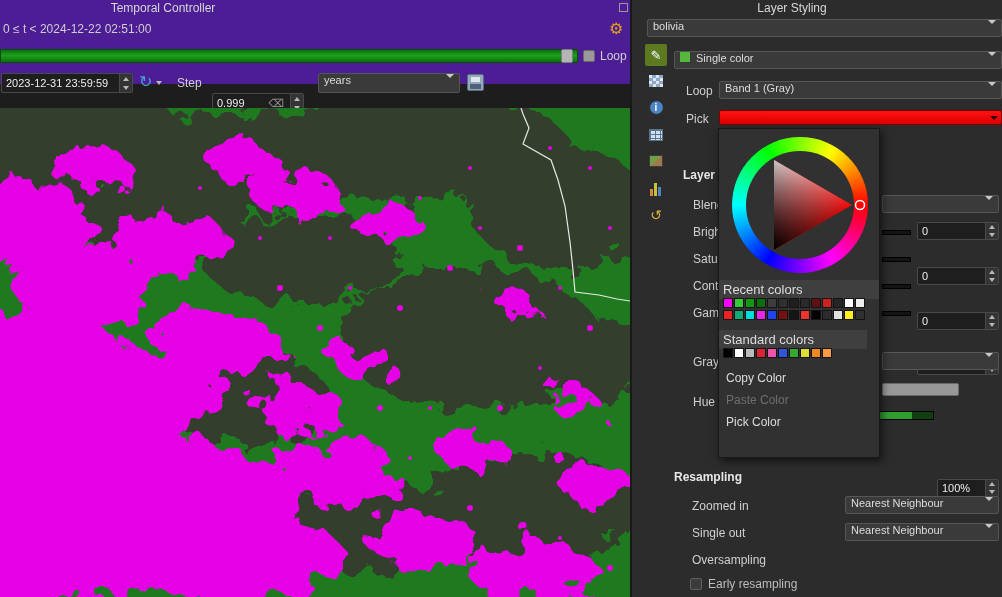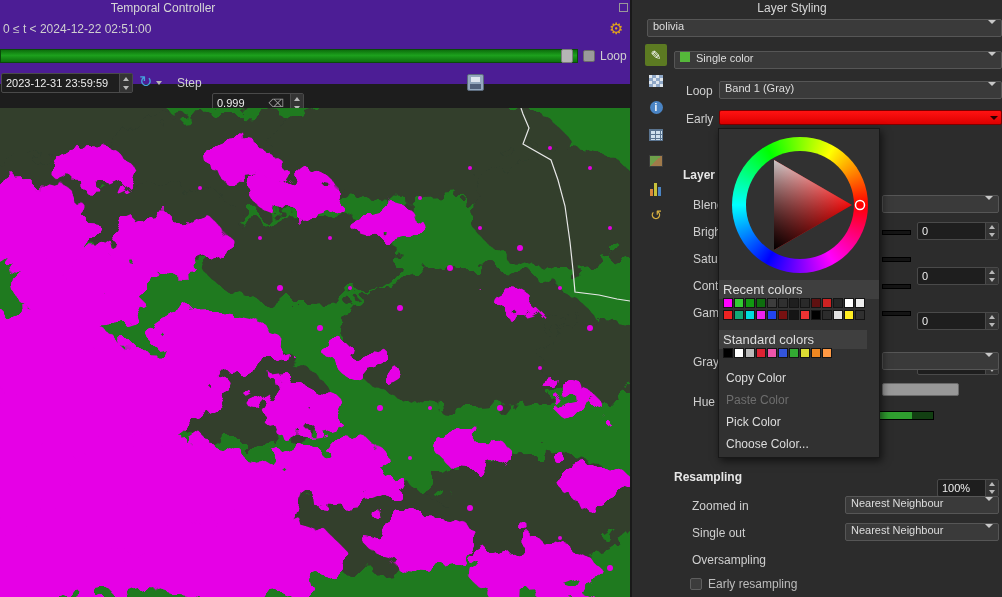--- a/index.html
+++ b/index.html
@@ -60,20 +60,24 @@
     <span>0.999</span>
     <span class="clear-glyph">⌫</span>
     <div class="spinbtns">
         <div>
           <span class="tri-up"></span>
         </div>
         <div>
           <span class="tri-down"></span>
         </div>
       </div>
+  </div>
+  <div class="abs combo" style="left:318px;top:73px;width:142px;height:20px">
+    <span>years</span>
+    <span class="caret"></span>
   </div>
   <div class="abs" style="left:467px;top:74px;width:17px;height:17px;background:#93a7bd;border:1px solid #5c6b7d;border-radius:2px">
     <div style="margin:2px auto 0;width:9px;height:5px;background:#dfe6ee"></div>
     <div style="margin:2px auto 0;width:11px;height:5px;background:#51617a"></div>
   </div>
 </div>
 
 <div class="abs" style="left:0;top:108px;width:630px;height:489px;background:#1f7a1f">
   <svg width="630" height="489" viewBox="0 0 630 489">
     <defs>
@@ -197,21 +201,21 @@
     <span>Single color</span>
     <span class="caret"></span>
   </div>
 
   <div class="abs lbl" style="left:54px;top:84px">Loop</div>
   <div class="abs combo" style="left:87px;top:81px;width:283px;height:18px">
     <span>Band 1 (Gray)</span>
     <span class="caret"></span>
   </div>
 
-  <div class="abs lbl" style="left:54px;top:112px">Early</div>
+  <div class="abs lbl" style="left:54px;top:112px">Pick</div>
   <div class="abs" style="left:87px;top:110px;width:283px;height:15px;background:linear-gradient(#ff1212,#dd0000);border:1px solid #7a0000;border-radius:2px">
     <span class="caret" style="position:absolute;right:3px;top:5px;border-top-color:#2a0000"></span>
   </div>
 
   <div class="abs lbl bold" style="left:51px;top:168px">Layer R</div>
 
   <div class="abs lbl" style="left:61px;top:198px">Blend</div>
   <div class="abs combo" style="left:250px;top:195px;width:117px;height:18px">
     <span class="caret"></span>
   </div>
@@ -378,14 +382,13 @@
       <div class="swatch" style="background: rgb(51, 85, 221);"></div>
       <div class="swatch" style="background: rgb(51, 170, 51);"></div>
       <div class="swatch" style="background: rgb(221, 221, 51);"></div>
       <div class="swatch" style="background: rgb(238, 136, 34);"></div>
       <div class="swatch" style="background: rgb(255, 153, 68);"></div>
     </div>
 
   <div class="abs menu-item" style="left:0;top:238px;width:160px">Copy Color</div>
   <div class="abs menu-item disabled" style="left:0;top:260px;width:160px">Paste Color</div>
   <div class="abs menu-item" style="left:0;top:282px;width:160px">Pick Color</div>
-  <div class="abs menu-item" style="left:0;top:304px;width:160px">Choose Color...</div>
 </div>
 
 </body></html>

